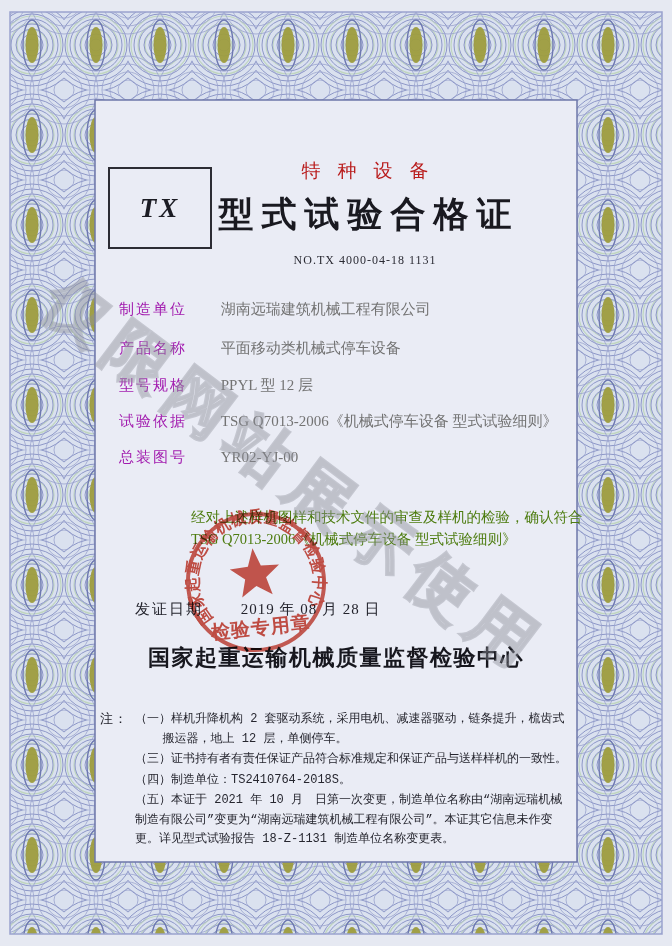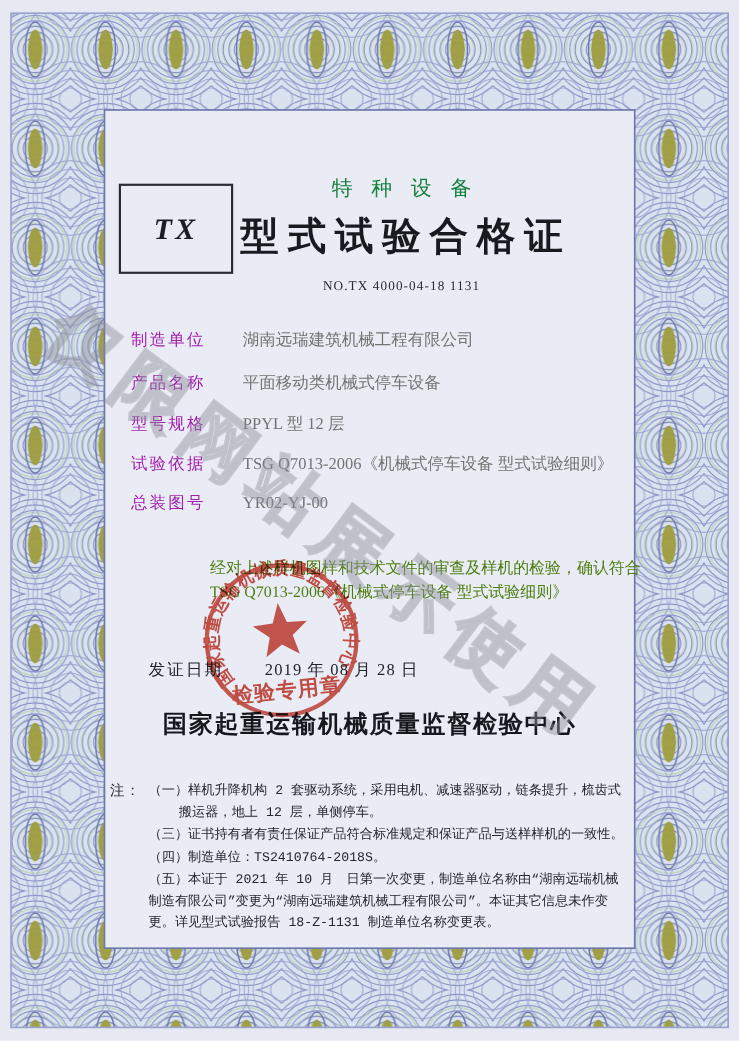--- a/index.html
+++ b/index.html
@@ -17,21 +17,21 @@
   }
   .abs{position:absolute;}
   
   .tx-box{
     left:13px;top:67px;width:100px;height:78px;
     border:2px solid #2c2c34;display:flex;align-items:center;justify-content:center;
     font-size:27px;font-weight:bold;letter-spacing:3px;color:#1c1c24;font-style:italic;
   }
   
   .hdr{left:68px;top:58px;width:404px;text-align:center;}
-  .category{font-size:19px;letter-spacing:17px;padding-left:17px;color:#15803d;}
+  .category{font-size:19px;letter-spacing:17px;padding-left:17px;color:#b91c1c;}
   .cert-title{font-size:35px;font-weight:bold;letter-spacing:8px;padding-left:8px;margin-top:7px;color:#191920;}
   .cert-no{font-size:12px;letter-spacing:1px;margin-top:15px;color:#2a2a33;}
   
   .field{left:24px;width:450px;font-size:15px;white-space:nowrap;}
   .field .lab{display:inline-block;width:76px;letter-spacing:2px;color:#a21caf;}
   .field .val{margin-left:22px;color:#737373;margin-top:37px;}
   .para{left:96px;top:406px;width:382px;font-size:14.5px;line-height:22px;color:#4d7c0f;}
   .para div{white-space:nowrap;}
   .date-row{left:24px;top:500px;font-size:15px;white-space:nowrap;margin-left:16px;}
   .date-row .lab{display:inline-block;width:76px;letter-spacing:2px;}

